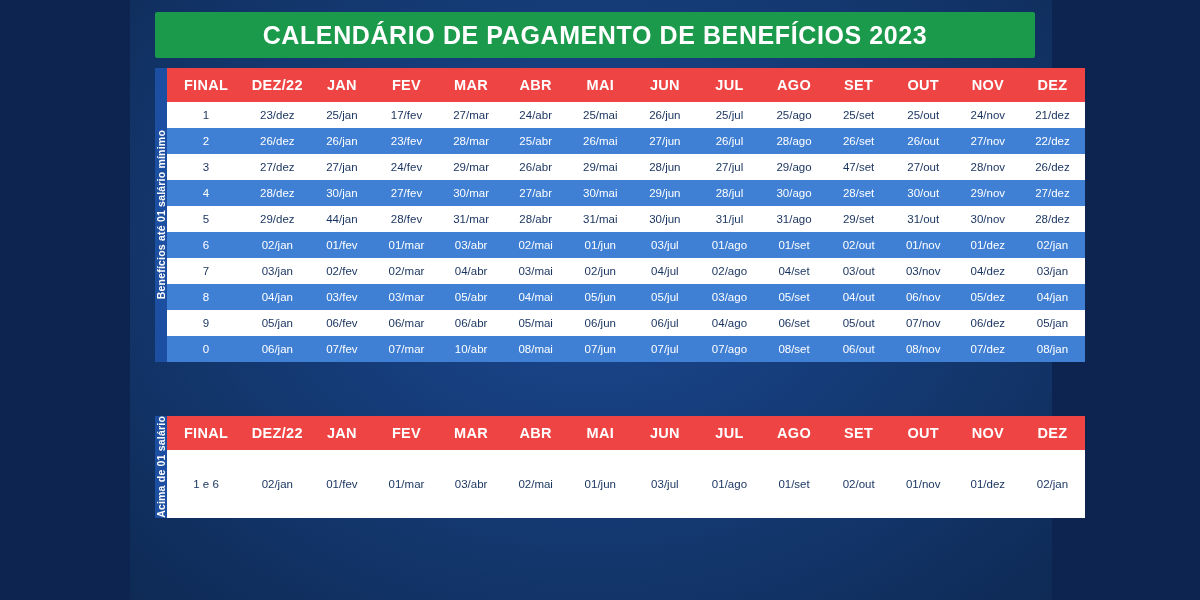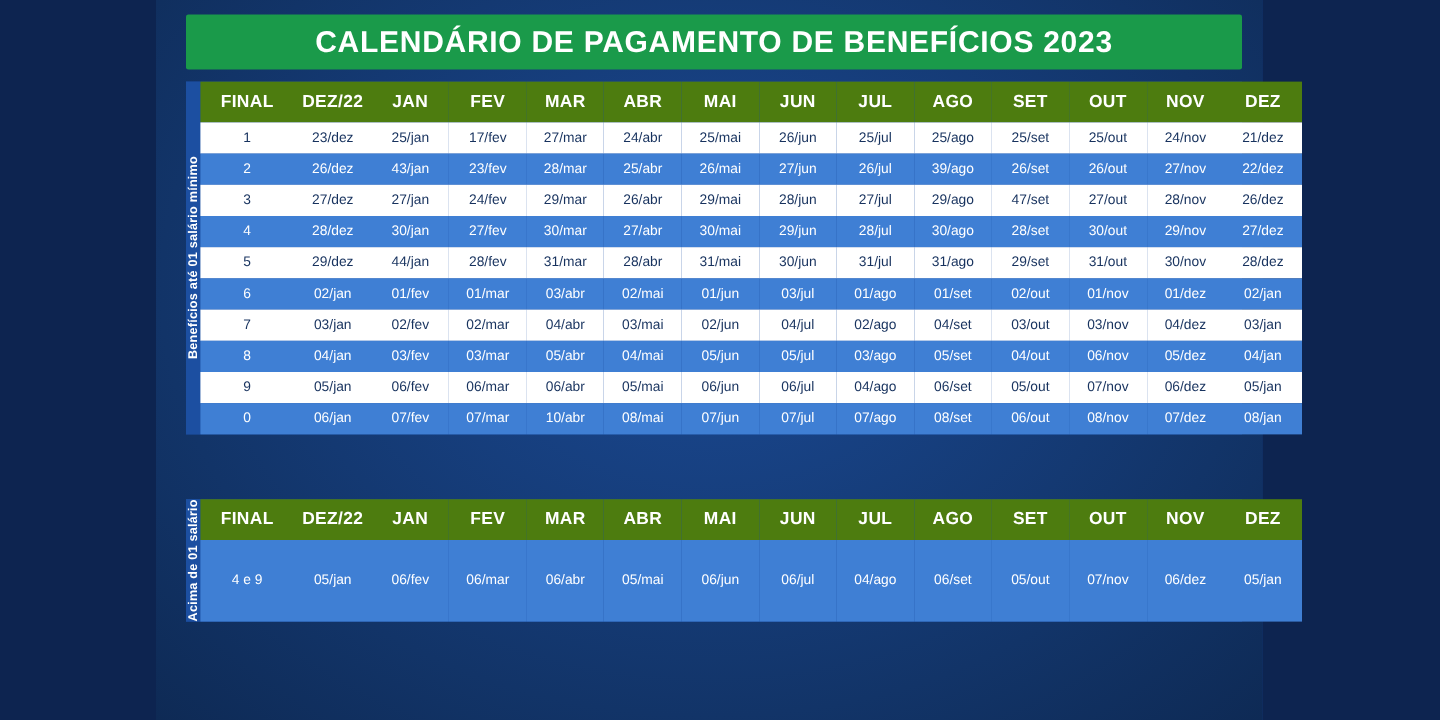--- a/index.html
+++ b/index.html
@@ -81,21 +81,21 @@
     letter-spacing: 0.2px;
     white-space: nowrap;
   }
 
   table {
     border-collapse: collapse;
     width: 854px;
     table-layout: fixed;
   }
   thead th {
-    background: #4d7c0f;
+    background: #ef4444;
     color: #ffffff;
     font-size: 14.5px;
     font-weight: bold;
     padding: 9px 0 9px 0;
     text-align: center;
     letter-spacing: 0.3px;
   }
   tbody td {
     font-size: 11.5px;
     text-align: center;
@@ -183,28 +183,28 @@
                 <td>25/jul</td>
                 <td>25/ago</td>
                 <td>25/set</td>
                 <td>25/out</td>
                 <td>24/nov</td>
                 <td>21/dez</td>
               </tr>
               <tr class="alt">
                 <td class="final-col">2</td>
                 <td>26/dez</td>
-                <td>43/jan</td>
+                <td>26/jan</td>
                 <td>23/fev</td>
                 <td>28/mar</td>
                 <td>25/abr</td>
                 <td>26/mai</td>
                 <td>27/jun</td>
                 <td>26/jul</td>
-                <td>39/ago</td>
+                <td>28/ago</td>
                 <td>26/set</td>
                 <td>26/out</td>
                 <td>27/nov</td>
                 <td>22/dez</td>
               </tr>
               <tr>
                 <td class="final-col">3</td>
                 <td>27/dez</td>
                 <td>27/jan</td>
                 <td>24/fev</td>
@@ -370,35 +370,35 @@
                 <th>JUN</th>
                 <th>JUL</th>
                 <th>AGO</th>
                 <th>SET</th>
                 <th>OUT</th>
                 <th>NOV</th>
                 <th>DEZ</th>
               </tr>
           </thead>
           <tbody id="t2body">
-              <tr class="alt">
-                <td class="final-col">4 e 9</td>
-                <td>05/jan</td>
-                <td>06/fev</td>
-                <td>06/mar</td>
-                <td>06/abr</td>
-                <td>05/mai</td>
-                <td>06/jun</td>
-                <td>06/jul</td>
-                <td>04/ago</td>
-                <td>06/set</td>
-                <td>05/out</td>
-                <td>07/nov</td>
-                <td>06/dez</td>
-                <td>05/jan</td>
+              <tr>
+                <td class="final-col">1 e 6</td>
+                <td>02/jan</td>
+                <td>01/fev</td>
+                <td>01/mar</td>
+                <td>03/abr</td>
+                <td>02/mai</td>
+                <td>01/jun</td>
+                <td>03/jul</td>
+                <td>01/ago</td>
+                <td>01/set</td>
+                <td>02/out</td>
+                <td>01/nov</td>
+                <td>01/dez</td>
+                <td>02/jan</td>
               </tr>
             </tbody>
         </table>
       </div>
     </div>
 
   </div>
 </div>
 
 </body></html>

